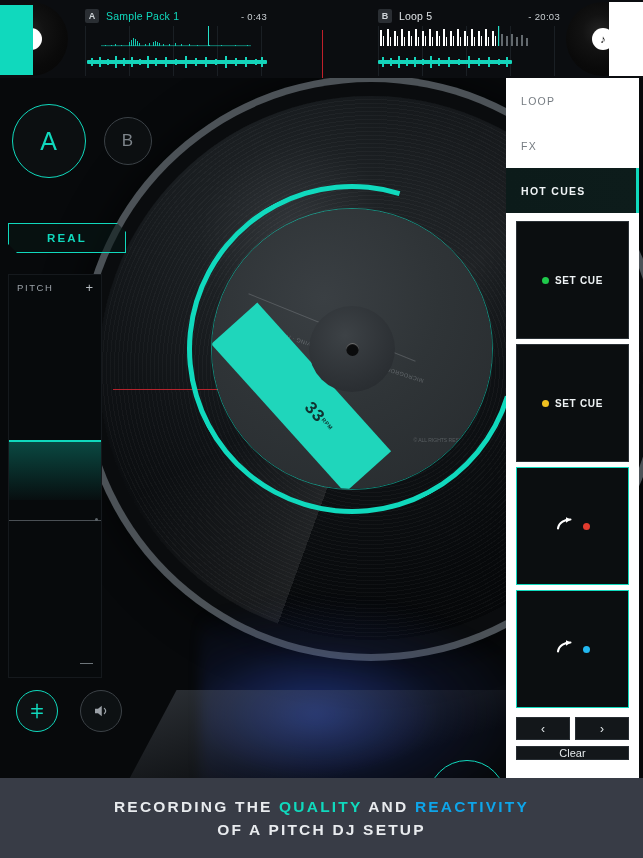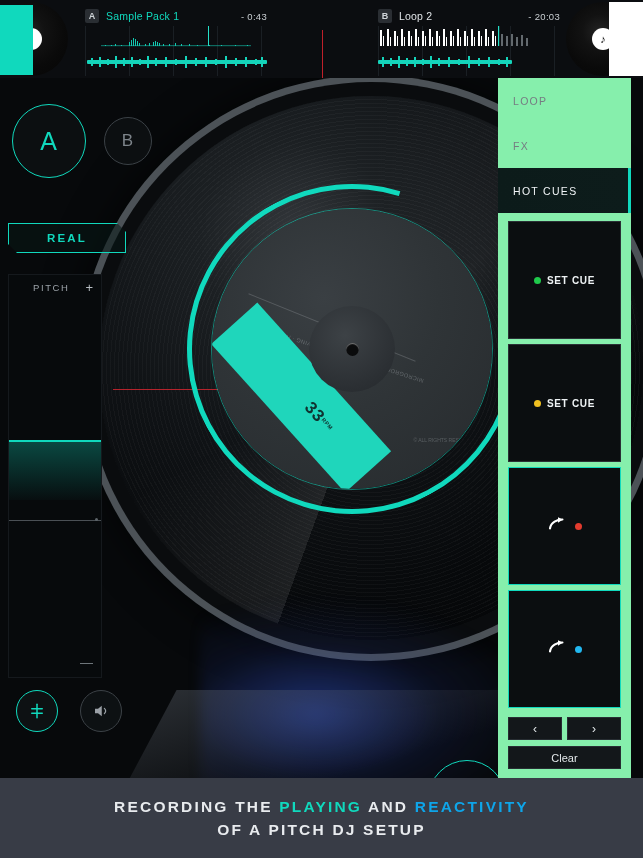--- a/index.html
+++ b/index.html
@@ -94,21 +94,21 @@
     background: rgba(8,24,22,.55);
     font-size: 11.5px; font-weight: bold; letter-spacing: 2.2px;
     display: flex; align-items: center; justify-content: center;
     clip-path: polygon(0 0, calc(100% - 9px) 0, 100% 9px, 100% 100%, 9px 100%, 0 calc(100% - 9px));
   }
   .pitch-box {
     position: absolute; left: 8px; top: 196px; width: 94px; height: 404px;
     background: #070a0c; border: 1px solid #15191d; overflow: hidden;
   }
   .pitch-head {
-    position: absolute; left: 16px; top: 0; right: 0; height: 24px;
+    position: absolute; left: 0; top: 0; right: 0; height: 24px;
     display: flex; align-items: center; padding: 0 8px;
   }
   .pitch-lbl { font-size: 9.5px; color: #9ba2a8; letter-spacing: 1.6px; }
   .pitch-plus { margin-left: auto; color: #b8bec3; font-size: 13px; line-height: 1; }
   .pitch-minus { position: absolute; right: 8px; bottom: 8px; color: #7c8389; font-size: 13px; line-height: 1; }
   .pitch-fill {
     position: absolute; left: 0; right: 0; top: 165px; height: 60px;
     background: linear-gradient(to bottom, rgba(16,217,189,.30), rgba(16,217,189,.02));
     border-top: 2px solid #10d9bd;
   }
@@ -224,50 +224,50 @@
     background: linear-gradient(160deg, rgba(120,128,140,.30), rgba(20,24,30,0) 60%);
     transform: skewX(-28deg); z-index: 12; pointer-events: none;
   }
   .teal-arc-bottom {
     position: absolute; left: 428px; top: 760px; width: 78px; height: 78px;
     border-radius: 50%; border: 1.5px solid #10d9bd; z-index: 13;
   }
 
   
   #rightpanel {
-    position: absolute; right: 12px; top: 78px; width: 133px; height: 700px;
-    background: #86efac; z-index: 30;
+    position: absolute; right: 4px; top: 78px; width: 133px; height: 700px;
+    background: #ffffff; z-index: 30;
   }
   .rp-tab {
     position: relative; height: 45px; display: flex; align-items: center; padding-left: 15px;
     font-size: 10.5px; letter-spacing: 1.3px; color: #767c82;
   }
   .rp-tab.active {
     background: linear-gradient(to right, #0c1b1a, #0d1c1b);
-    color: #f0f4f6; font-weight: normal;
+    color: #f0f4f6; font-weight: bold;
   }
   .rp-tab.active::after {
     content: ""; position: absolute; right: 0; top: 0; bottom: 0; width: 3px; background: #10d9bd;
   }
   .cue-list { padding: 8px 10px 0 10px; }
   .cue-pad {
     height: 118px; margin-bottom: 5px;
     background: #0b0e10; border: 1px solid #2a3035;
     display: flex; align-items: center; justify-content: center; gap: 6px;
   }
   .cue-pad.armed { border: 1.4px solid #10d9bd; }
   .cue-dot { width: 7px; height: 7px; border-radius: 50%; }
   .cue-text { font-size: 10px; font-weight: bold; color: #eef2f4; letter-spacing: .7px; }
   .nav-row { display: flex; gap: 5px; padding: 4px 10px 0 10px; }
   .nav-btn {
     flex: 1; height: 23px; background: #13171a; border: 1px solid #272d32;
     display: flex; align-items: center; justify-content: center; color: #e3e8ea; font-size: 12px;
   }
   .clear-btn {
-    margin: 6px 10px 0 10px; height: 23px; background: #13171a; border: 1px solid #272d32;
+    margin: 6px 10px 0 10px; height: 14px; background: #13171a; border: 1px solid #272d32;
     display: flex; align-items: center; justify-content: center;
     color: #e3e8ea; font-size: 11px;
   }
 
   
   #banner {
     position: absolute; left: 0; bottom: 0; width: 643px; height: 80px;
     background: #383c46; z-index: 60;
     display: flex; flex-direction: column; align-items: center; justify-content: center; gap: 5px;
   }
@@ -390,21 +390,21 @@
           </g>
         </svg>
       </div>
     </div>
 
     <div class="center-playhead"></div>
 
     <div class="deck-strip" style="left:378px;width:182px;">
       <div class="deck-label-row">
         <div class="deck-badge">B</div>
-        <div class="deck-title b">Loop 2</div>
+        <div class="deck-title b">Loop 5</div>
         <div class="deck-time">- 20:03</div>
       </div>
       <div class="wave-box">
         <div class="wave-grid"></div>
         <svg class="wave-overview" viewBox="0 0 182 24" preserveAspectRatio="none">
           <g fill="#ffffff">
             <rect x="2" y="4" width="2" height="16"></rect>
               <rect x="5" y="10" width="1" height="10"></rect>
             <rect x="9" y="3" width="2" height="17"></rect>
               <rect x="12" y="11" width="1" height="9"></rect>
@@ -553,17 +553,17 @@
     </div>
 
     <div class="nav-row">
       <div class="nav-btn">‹</div>
       <div class="nav-btn">›</div>
     </div>
     <div class="clear-btn">Clear</div>
   </div>
 
   <div id="banner">
-    <div class="banner-line"><span>RECORDING THE </span><span class="hl">PLAYING</span><span> AND </span><span class="hl2">REACTIVITY</span></div>
+    <div class="banner-line"><span>RECORDING THE </span><span class="hl">QUALITY</span><span> AND </span><span class="hl2">REACTIVITY</span></div>
     <div class="banner-line">OF A PITCH DJ SETUP</div>
   </div>
 
 </div>
 
 </body></html>

